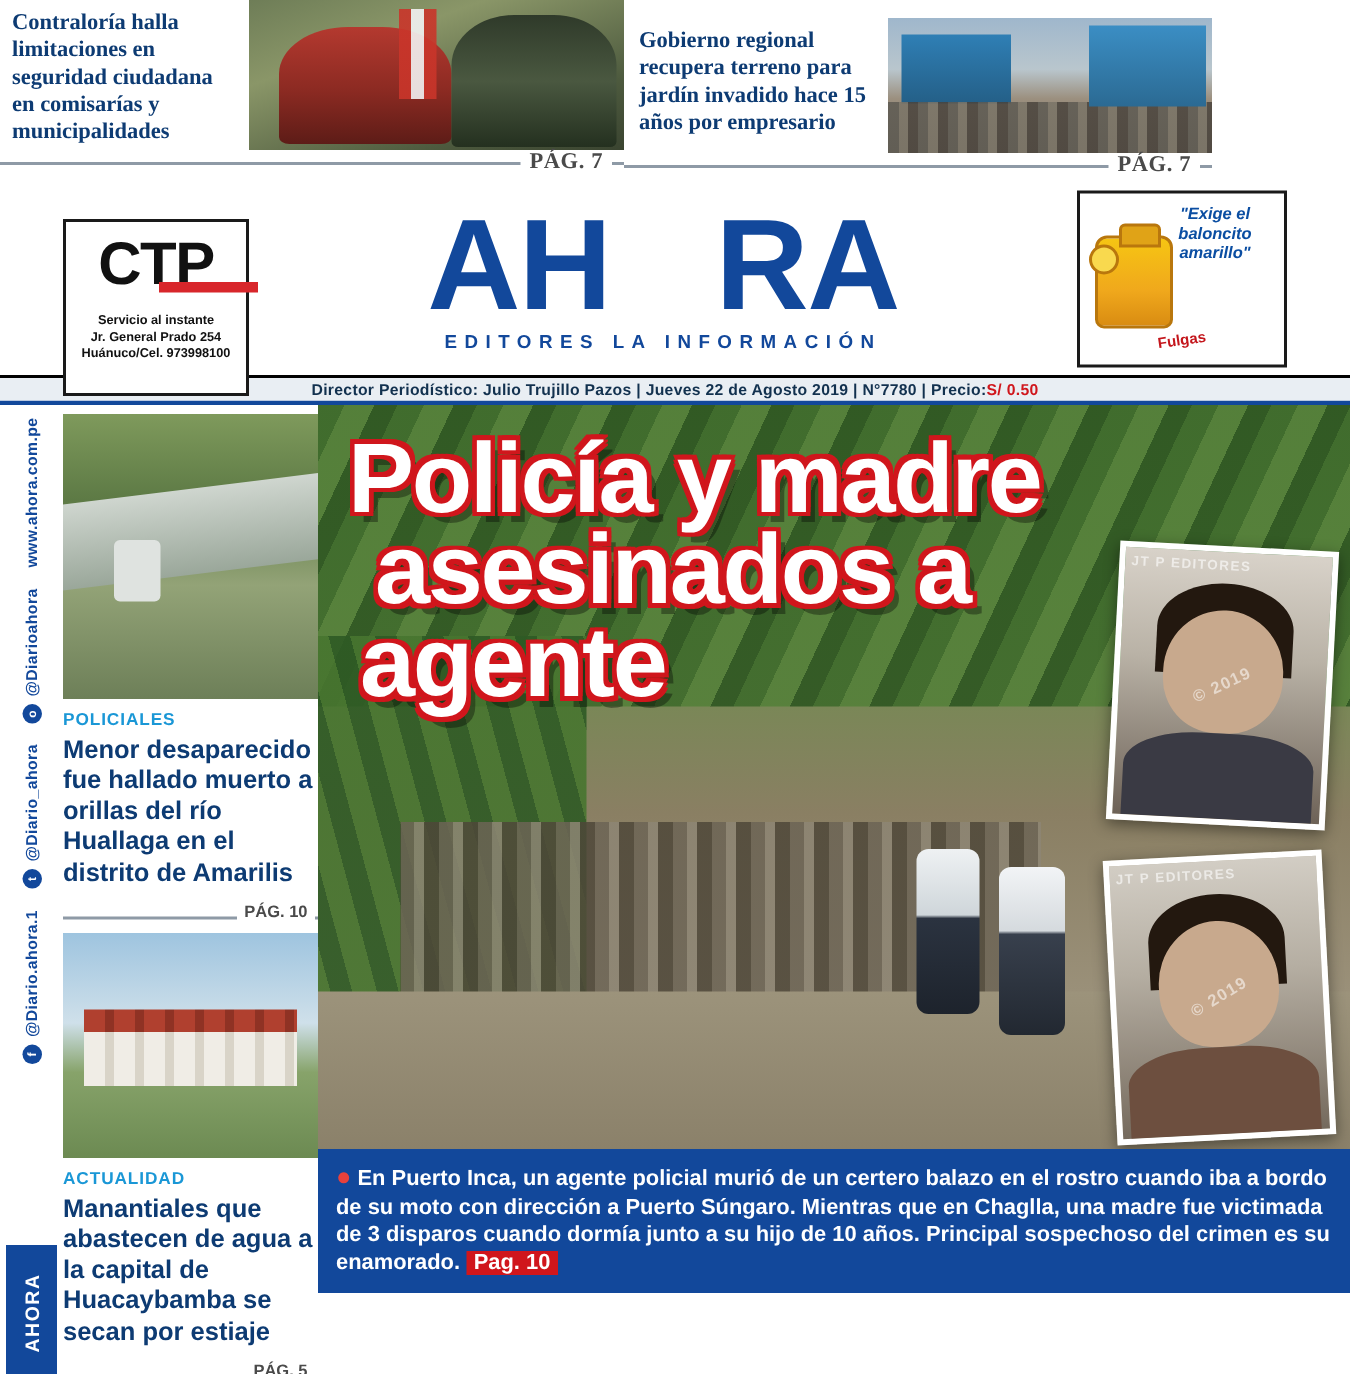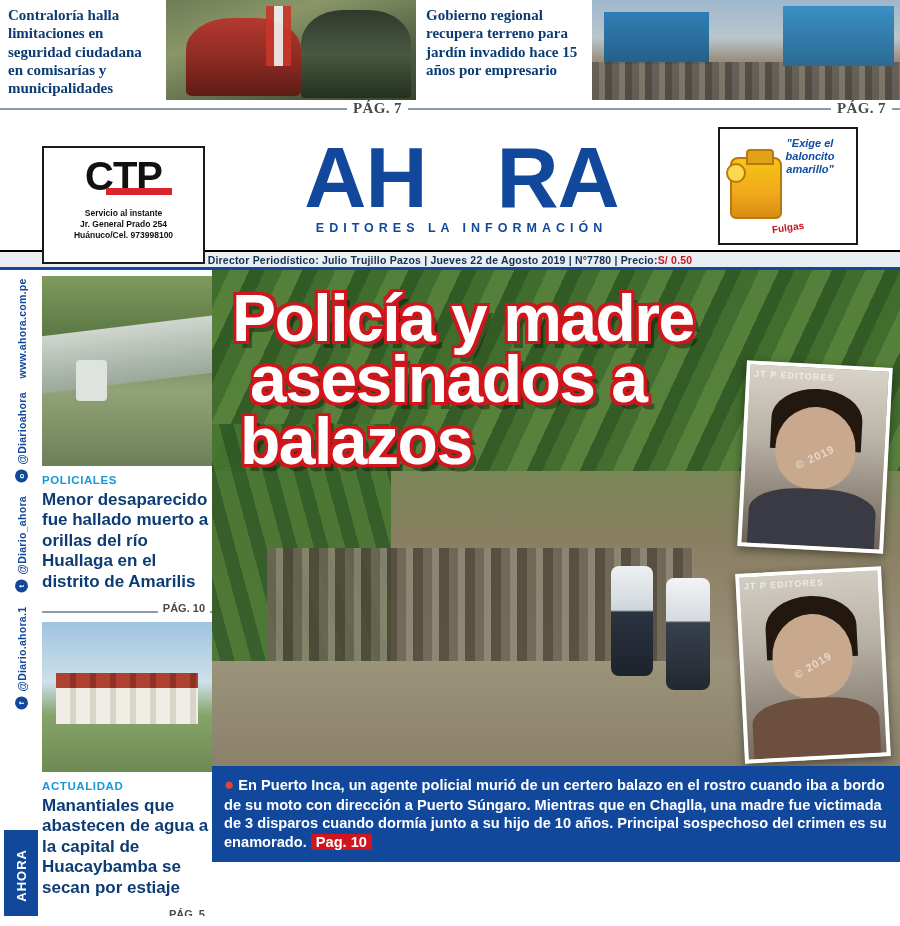--- a/index.html
+++ b/index.html
@@ -9,21 +9,21 @@
     background: #ffffff;
     overflow: hidden;
     position: relative;
   }
   .page { width: 900px; height: 926px; position: relative; background:#fff; }
 
   
   .top-strip { display: flex; width: 900px; height: 118px; }
   .top-teaser { position: relative; display: flex; flex-direction: column; font-family: Liberation Serif, serif; }
   .teaser-left { width: 416px; }
-  .teaser-right { width: 484px; }
+  .teaser-right { width: 392px; margin-top: 12px; }
   .teaser-body { display: flex; height: 100px; }
   .teaser-text {
     color: #0d3b73;
     font-weight: bold;
     font-size: 15px;
     line-height: 1.22;
     padding: 6px 8px 0 8px;
   }
   .teaser-left .teaser-text { width: 166px; }
   .teaser-right .teaser-text { width: 176px; padding-left: 10px; }
@@ -60,21 +60,21 @@
     content:""; position:absolute; left:62%; top:6%; width:36%; height:60%;
     background: linear-gradient(180deg,#3b8ec4 0%,#2b6a93 100%);
   }
   .ph-crowd { position:absolute; left:0; right:0; bottom:0; height:38%;
     background: repeating-linear-gradient(90deg,#5d5a52 0 7px,#7a7467 7px 13px,#49433c 13px 20px); opacity:.85;}
 
   
   .masthead-wrap { position: relative; height: 152px; width: 900px; border-bottom: 3px solid #12489b; }
   .masthead { display: flex; align-items: center; height: 132px; padding: 4px 0 0 0; }
   .ctp-box {
-    width: 163px; margin-left: 42px; border: 2px solid #1a1a1a;
+    width: 124px; margin-left: 42px; border: 2px solid #1a1a1a;
     height: 118px; padding: 8px 6px; text-align: center; position: relative; background:#fff;margin-top:37px;
   }
   .ctp-logo { font-size: 40px; font-weight: bold; letter-spacing: -1px; color:#111; line-height: 1; }
   .ctp-sub { font-size: 8.5px; line-height: 1.35; color:#111; margin-top: 12px; font-weight:bold;}
   .ctp-strike { position:absolute; left:62px; top:40px; width:66px; height:7px; background:#d8262b; }
 
   .ahora-block { flex: 1; text-align: center; position: relative; }
   .ahora-title {
     font-family: "Liberation Sans", sans-serif;
     font-weight: bold; font-size: 86px; letter-spacing: -1px;
@@ -354,21 +354,21 @@
         <div class="jungle-top"></div>
         <div class="jungle-left"></div>
         <div class="crowd-row"></div>
         <div class="ground"></div>
         <div class="cop1"></div>
         <div class="cop2"></div>
 
         <div class="headline">
           <div>Policía y madre</div>
           <div class="l2">asesinados a</div>
-          <div class="l3">balazos</div>
+          <div class="l3">agente</div>
         </div>
 
         <div class="mug mug1">
           <div class="hair"></div>
           <div class="face"></div>
           <div class="torso"></div>
           <div class="wm2">JT P EDITORES</div>
           <div class="wm">© 2019</div>
         </div>
 

